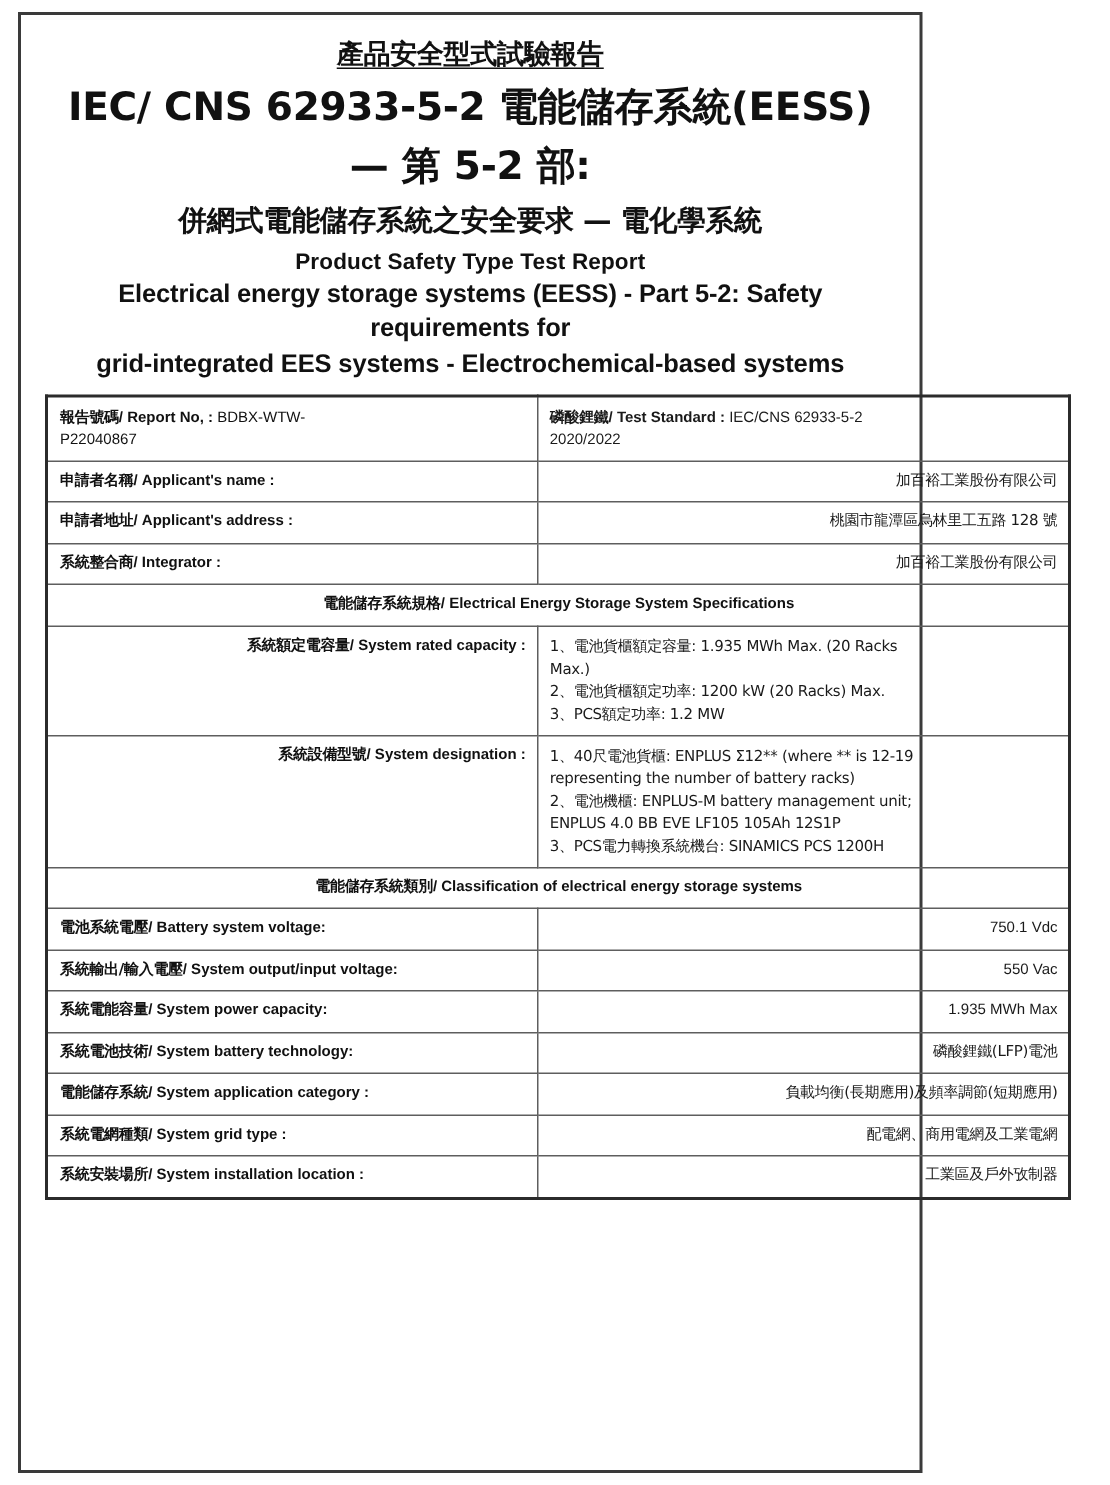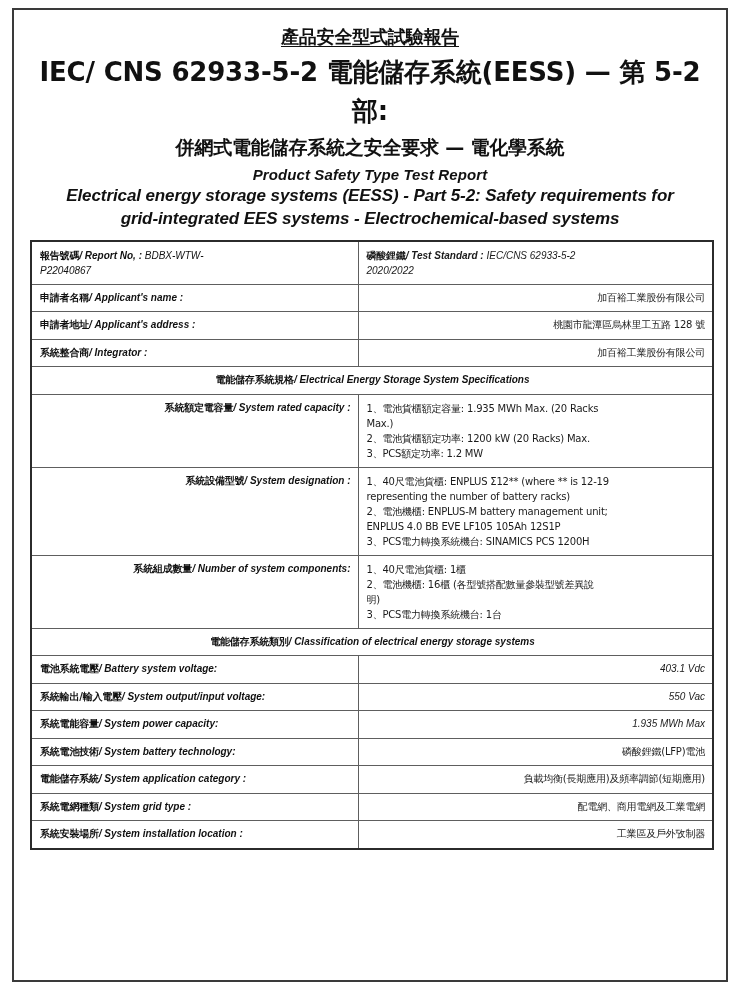--- a/index.html
+++ b/index.html
@@ -13,21 +13,21 @@
     height: 990px;
     font-family: "Liberation Sans", "DejaVu Sans", sans-serif;
     color: #111111;
     position: relative;
     overflow: hidden;
   }
   #page {
     position: absolute;
     left: 12px;
     top: 8px;
-    width: 716px;
+    width: 603px;
     height: 974px;
     border: 2px solid #3a3a3a;
     background: #ffffff;
     box-sizing: border-box;
     padding: 0;
   }
   #page-inner {
     padding: 14px 16px 0 16px;
   }
 
@@ -103,21 +103,21 @@
   .cjk {
     font-family: "DejaVu Sans", "Liberation Sans", sans-serif;
     font-weight: bold;
     letter-spacing: -0.2px;
   }
   .cjk-val {
     font-family: "DejaVu Sans", "Liberation Sans", sans-serif;
     font-weight: normal;
     letter-spacing: -0.2px;
   }
-  .en { font-family: "Liberation Sans", sans-serif; font-style: italic; }
+  .en { font-family: "Liberation Sans", sans-serif; }
   .lines { margin: 0; }
   .lines .ln {
     display: block;
     line-height: 1.5;
   }
   .vpad-sm { padding-top: 9px; padding-bottom: 9px; }
   .mid { vertical-align: middle; text-align: right; }
 </style>
 </head>
 <body>
@@ -211,45 +211,32 @@
             <span class="lines">
               <span class="ln cjk-val">1、40尺電池貨櫃: ENPLUS Σ12** (where ** is 12-19</span>
               <span class="ln cjk-val">representing the number of battery racks)</span>
               <span class="ln cjk-val">2、電池機櫃: ENPLUS-M battery management unit;</span>
               <span class="ln cjk-val">ENPLUS 4.0 BB EVE LF105 105Ah 12S1P</span>
               <span class="ln cjk-val">3、PCS電力轉換系統機台: SINAMICS PCS 1200H</span>
             </span>
           </td>
         </tr>
 
-        <tr>
-          <td class="label mid">
-            <span class="cjk">系統組成數量</span><span class="en">/ Number of system components:</span>
-          </td>
-          <td class="value">
-            <span class="lines">
-              <span class="ln cjk-val">1、40尺電池貨櫃: 1櫃</span>
-              <span class="ln cjk-val">2、電池機櫃: 16櫃 (各型號搭配數量參裝型號差異說</span>
-              <span class="ln cjk-val">明)</span>
-              <span class="ln cjk-val">3、PCS電力轉換系統機台: 1台</span>
-            </span>
-          </td>
-        </tr>
 
         <tr>
           <td class="section vpad-sm" colspan="2">
             <span class="cjk">電能儲存系統類別</span><span class="en">/ Classification of electrical energy storage systems</span>
           </td>
         </tr>
 
         <tr>
           <td class="label vpad-sm">
             <span class="cjk">電池系統電壓</span><span class="en">/ Battery system voltage:</span>
           </td>
-          <td class="value vpad-sm mid en">403.1 Vdc</td>
+          <td class="value vpad-sm mid en">750.1 Vdc</td>
         </tr>
 
         <tr>
           <td class="label vpad-sm">
             <span class="cjk">系統輸出/輸入電壓</span><span class="en">/ System output/input voltage:</span>
           </td>
           <td class="value vpad-sm mid en">550 Vac</td>
         </tr>
 
         <tr>

